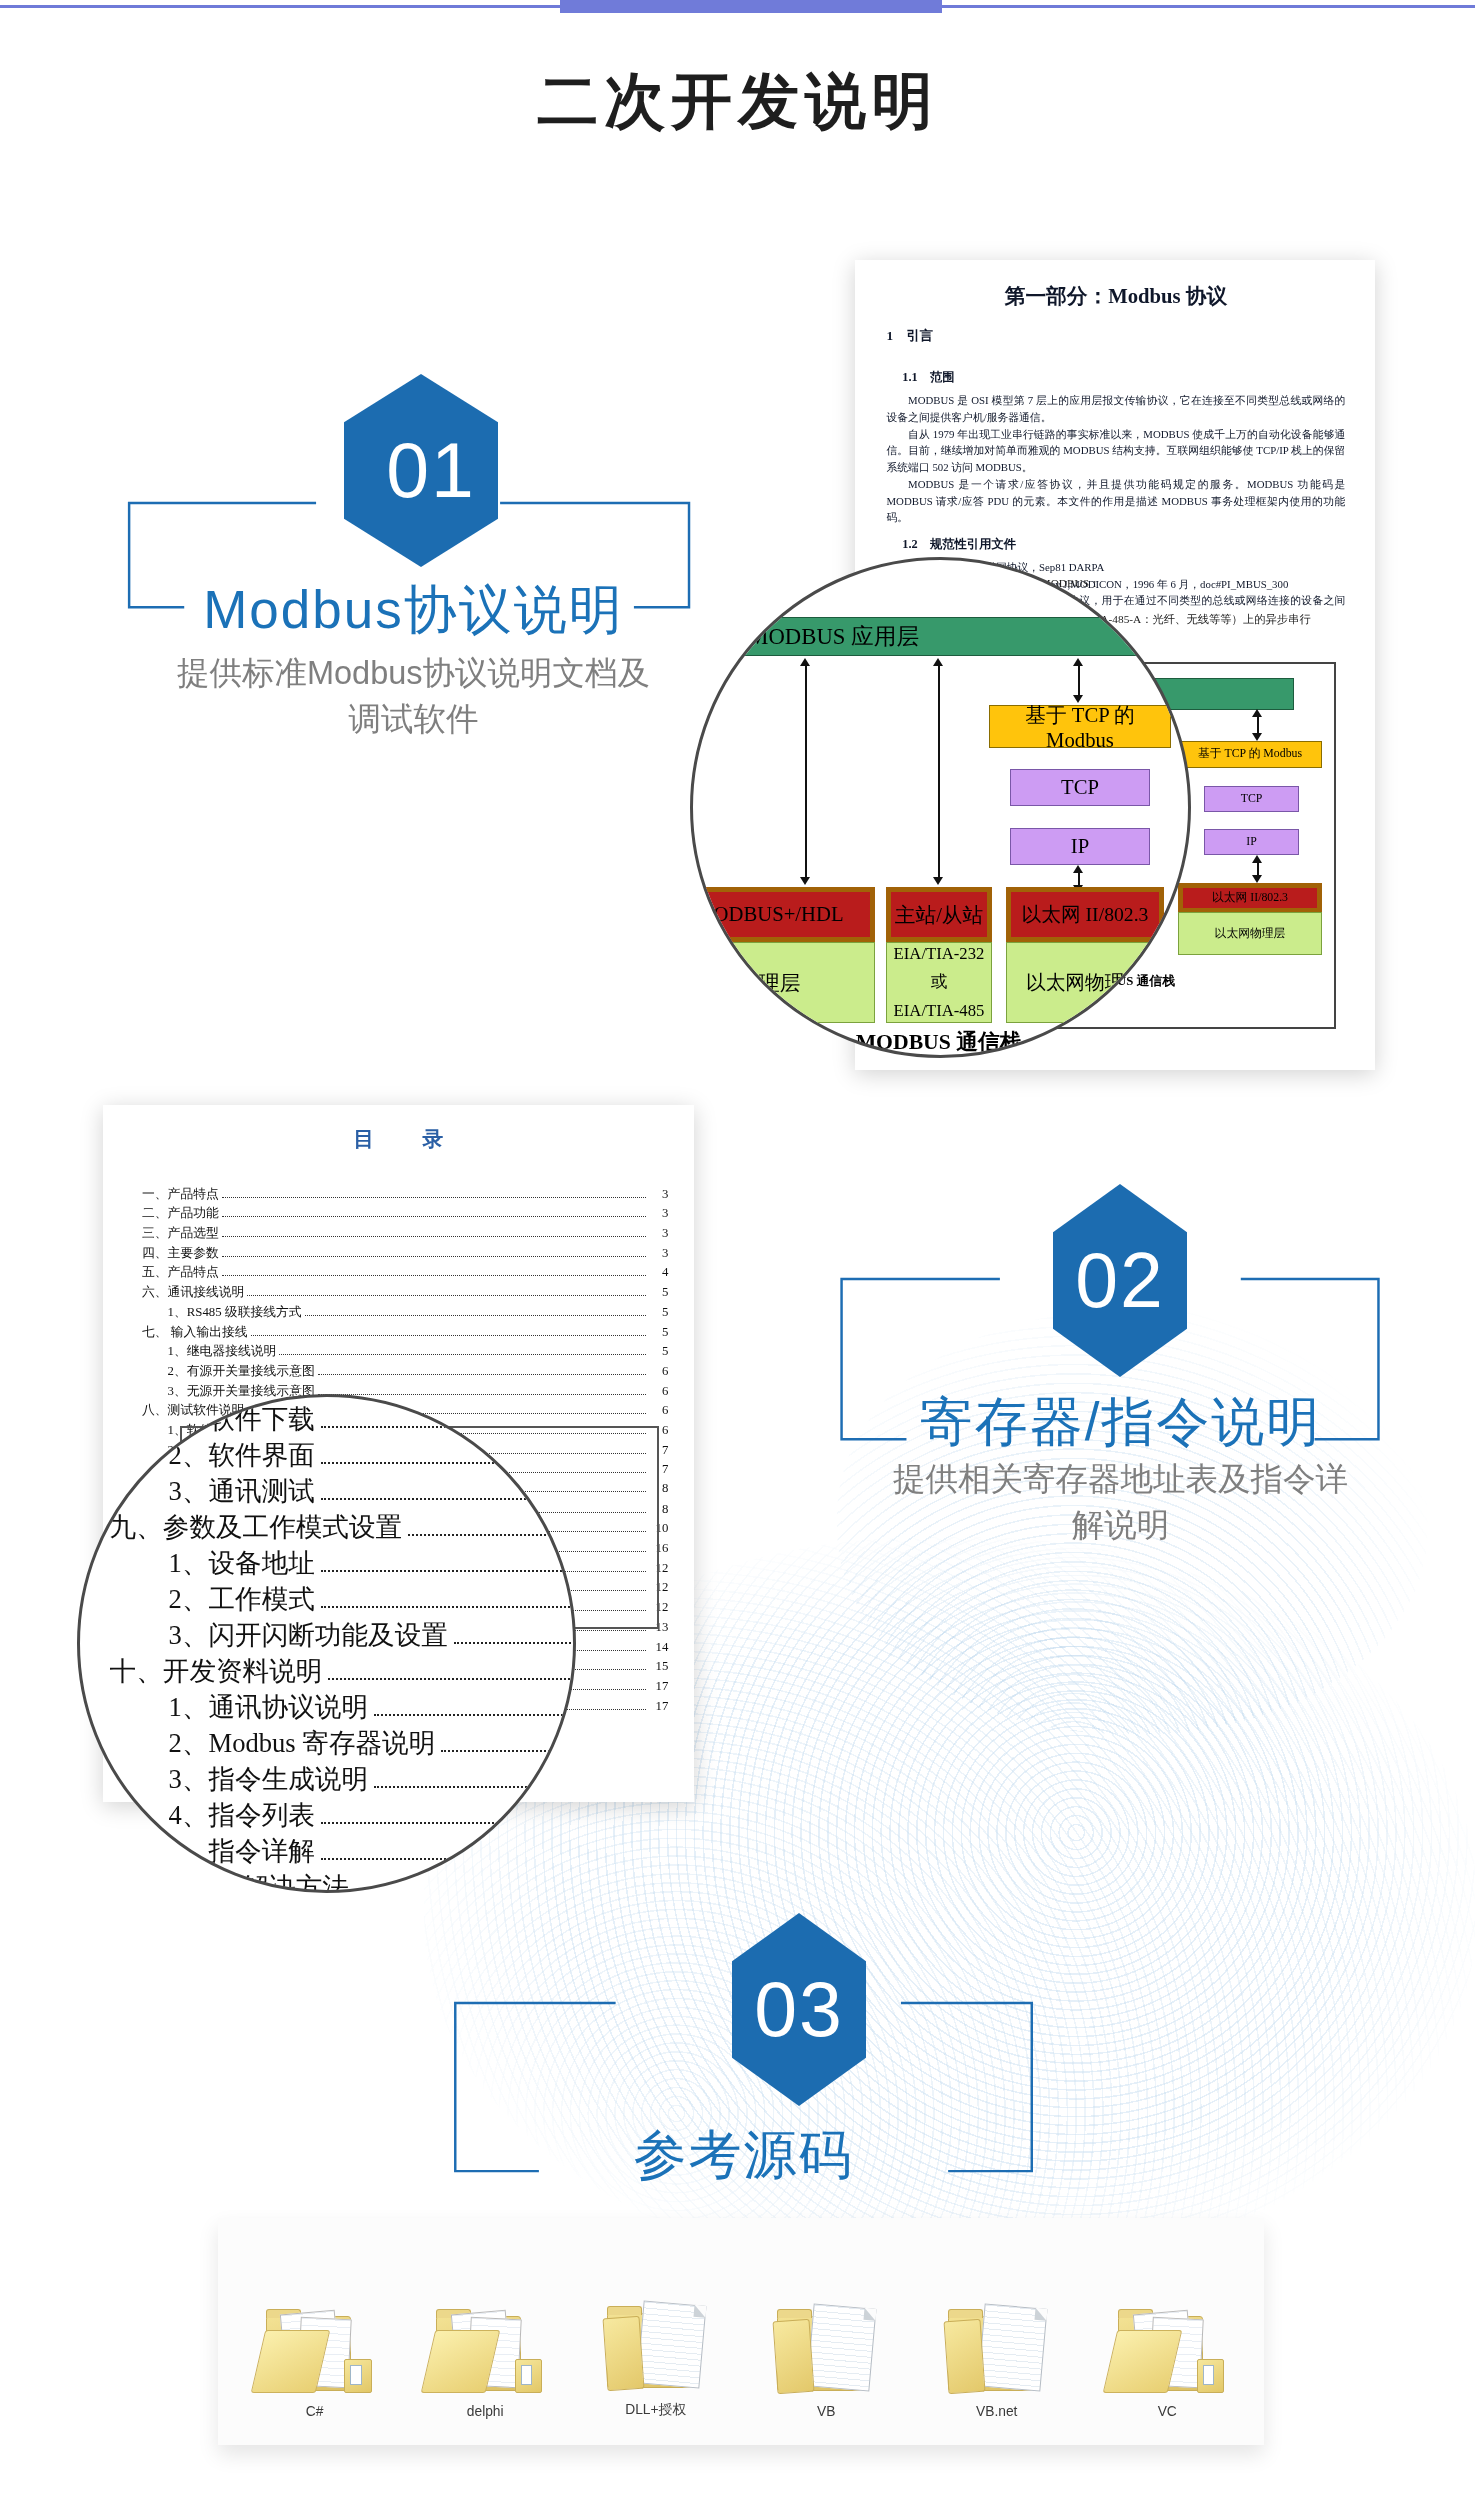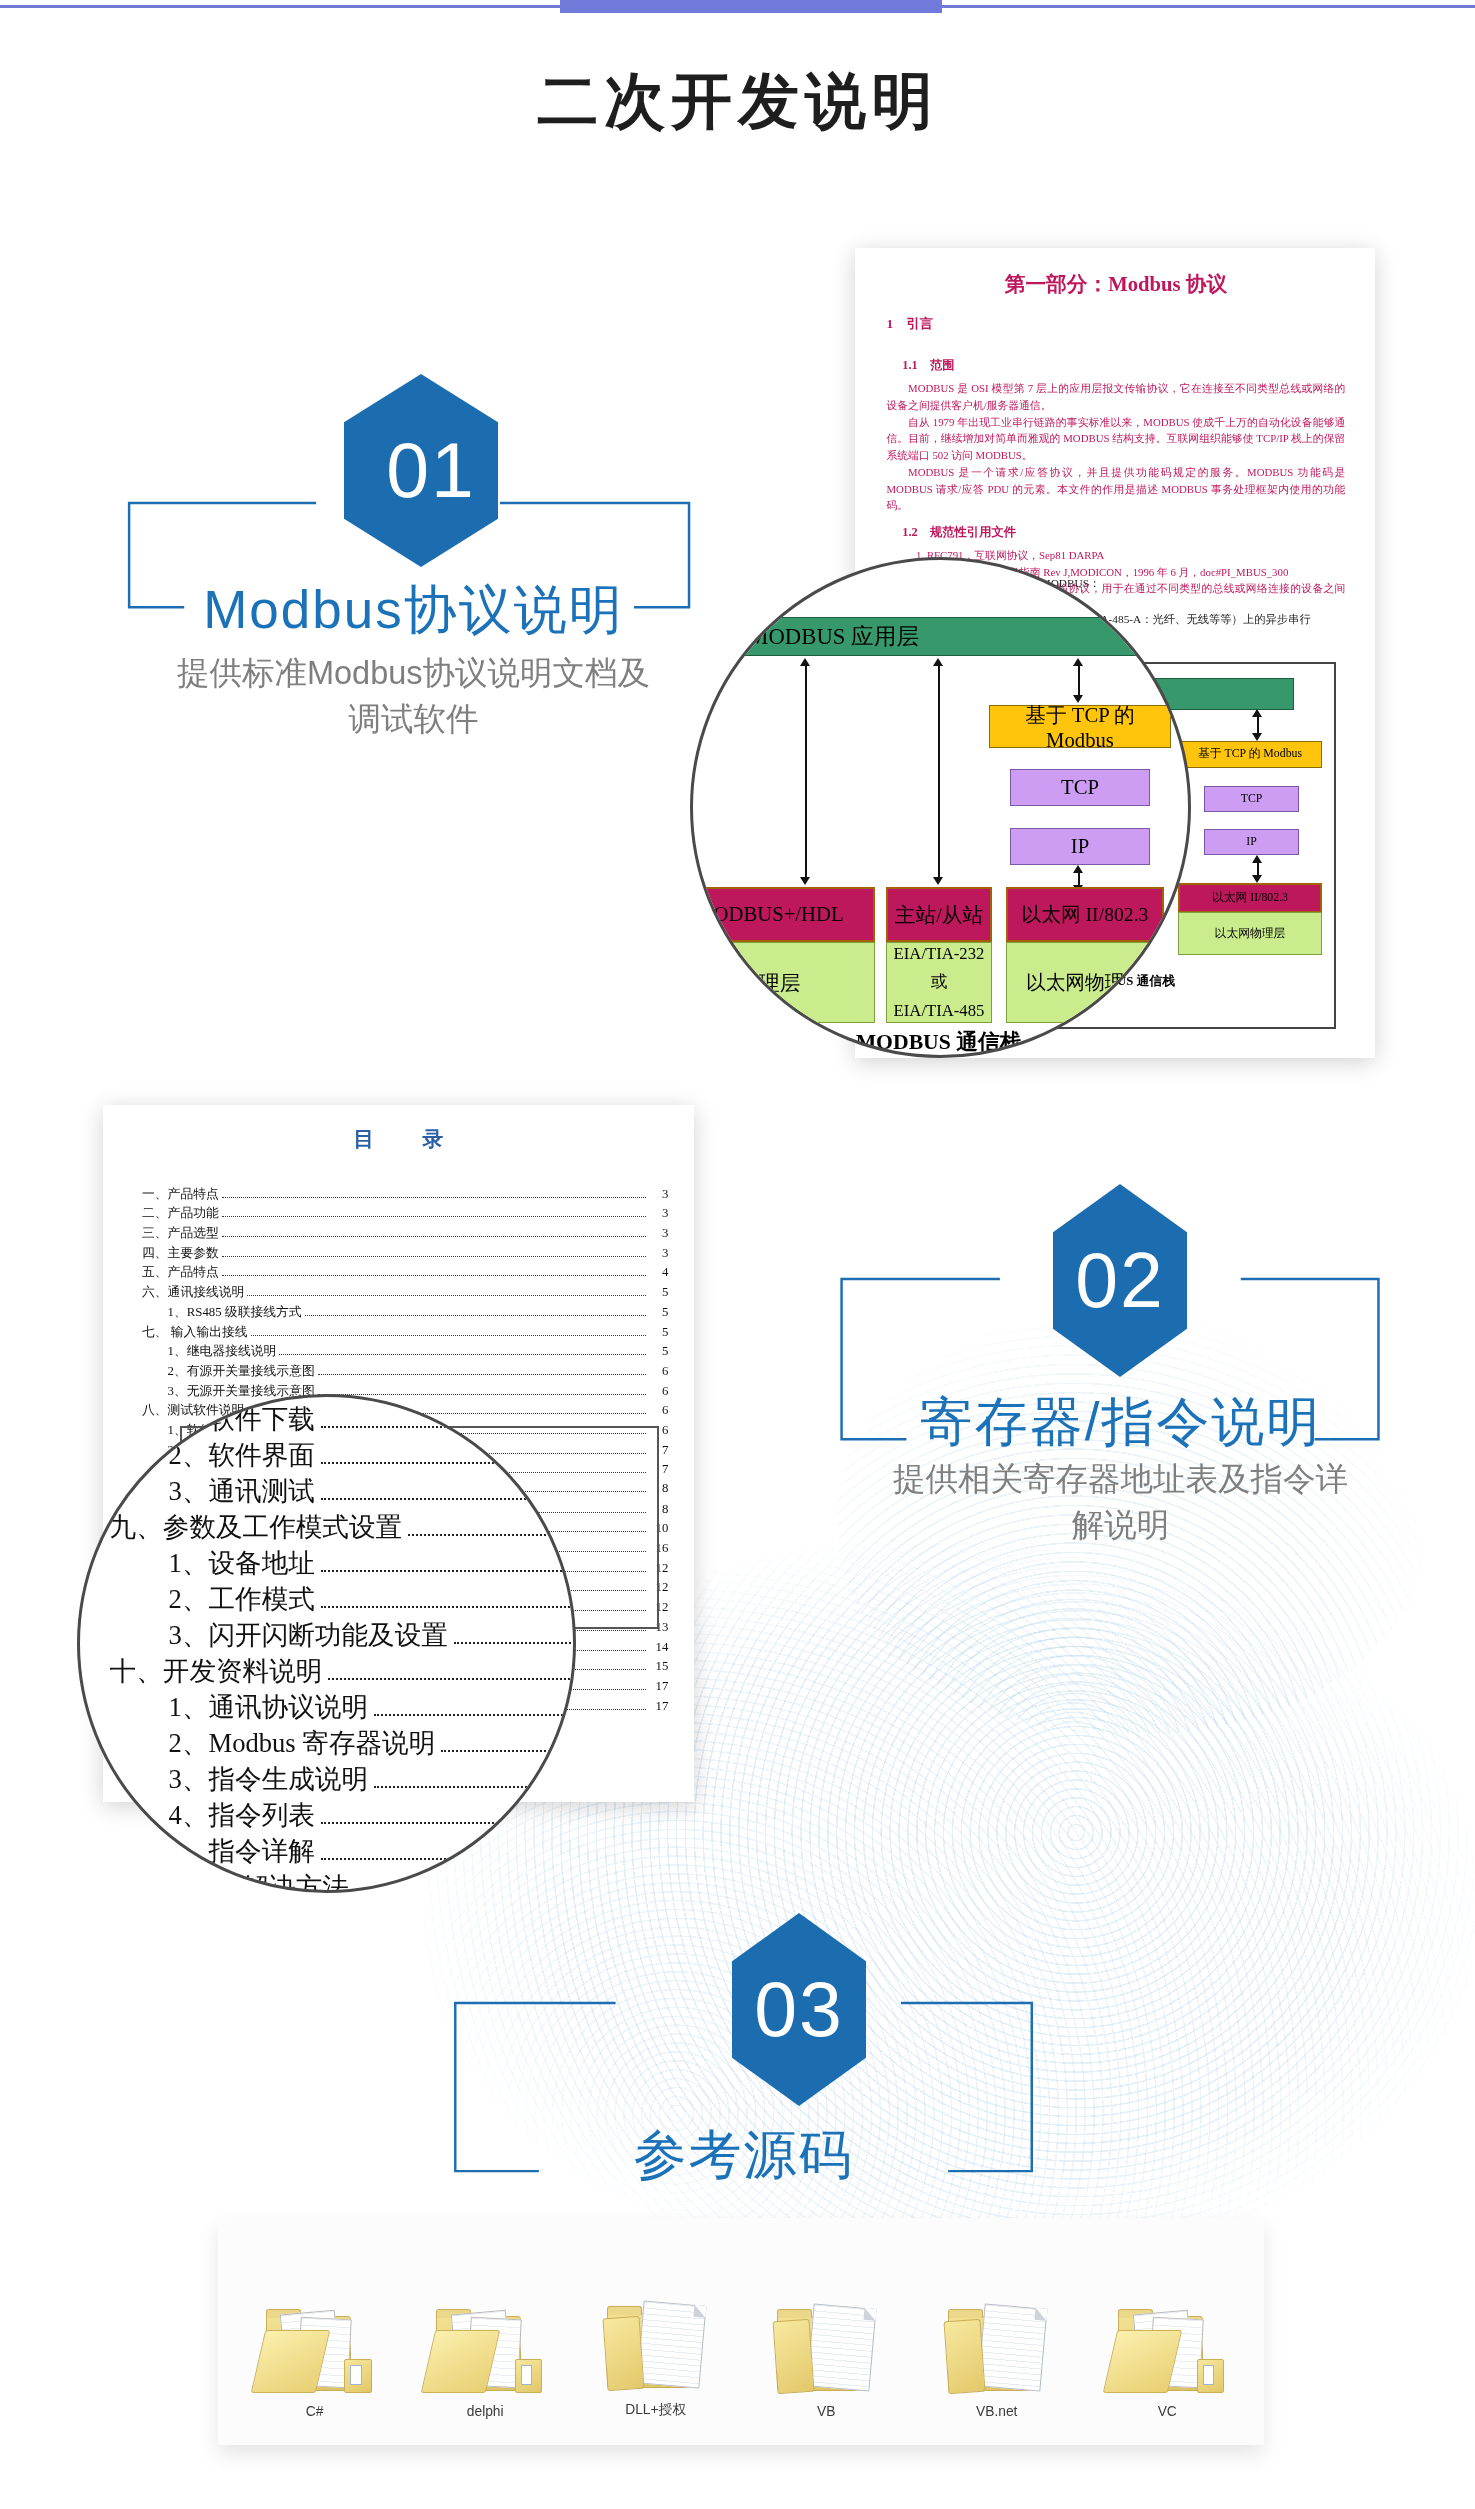--- a/index.html
+++ b/index.html
@@ -27,36 +27,36 @@
      clip-path:polygon(50% 0,100% 25%,100% 75%,50% 100%,0 75%,0 25%);
      display:flex;align-items:center;justify-content:center;}
   .hexagon .num{color:#fff;font-size:77px;line-height:1;letter-spacing:2px;}
   .sec-title{position:absolute;color:#1b72b8;font-size:53px;font-weight:500;
      letter-spacing:2px;text-align:center;white-space:nowrap;}
   .sec-desc{position:absolute;color:#7f7f7f;font-size:32.5px;line-height:1.42;text-align:center;}
   .bracket{position:absolute;}
   .bracket path{fill:none;stroke:#1d6db3;stroke-width:2.5;}
   
   .docpage{position:absolute;background:#ffffff;box-shadow:0 3.9px 21.7px rgba(0,0,0,.18);}
-  #doc1{left:855px;top:248px;width:520px;height:810px;
-        font-family:"Liberation Serif",serif;color:#be185d;}
+  #doc1{left:855px;top:260px;width:520px;height:810px;
+        font-family:"Liberation Serif",serif;color:#0f172a;}
   #doc1 .inner{padding:21.7px 29.6px 0 31.5px;}
   #doc1 h1{margin:0 0 17.7px 0;text-align:center;font-size:20.7px;font-weight:bold;}
   #doc1 .h2{font-size:13.3px;font-weight:bold;margin:0 0 24px 0;}
   #doc1 .h3{font-size:12.3px;font-weight:bold;margin:0 0 5.9px 15.8px;}
   #doc1 p{margin:0;font-size:10.8px;line-height:1.55;text-align:justify;text-indent:2em;}
   #doc1 .ref{margin-left:29.6px;text-indent:0;}
   .frag{position:absolute;font-family:"Liberation Serif",serif;font-size:11.3px;white-space:nowrap;color:#1b1b1b;}
   
   .dbox{position:absolute;display:flex;align-items:center;justify-content:center;
         font-family:"Liberation Serif",serif;color:#000;box-sizing:border-box;text-align:center;}
   .green{background:#37996b;border:1px solid #1d5c3e;justify-content:flex-start;}
   .orange{background:#ffc40c;border:1px solid #8a6d00;}
   .purple{background:#cd9cf3;border:1px solid #7a57a8;}
-  .olive{background:#be185d;border:2px solid #a16207;}
+  .olive{background:#b91c1c;border:5px solid #a16207;}
   .lgreen{background:#cbec8c;border:1px solid #7ba23d;}
   .varrow{position:absolute;width:2px;background:#111;}
   .varrow:before,.varrow:after{content:"";position:absolute;left:-4.9px;border:5.9px solid transparent;}
   .varrow:before{top:-5.9px;border-bottom:8.9px solid #111;border-top:none;}
   .varrow:after{bottom:-5.9px;border-top:8.9px solid #111;border-bottom:none;}
   .dcaption{position:absolute;font-family:"Liberation Serif",serif;font-weight:bold;color:#000;white-space:nowrap;}
   
   .mag{position:absolute;background:#fff;border:3px solid #4a4a4a;border-radius:50%;overflow:hidden;}
   #mag1{left:690px;top:557px;width:495px;height:495px;}
   #mag2{left:77px;top:1394px;width:493px;height:493px;}

